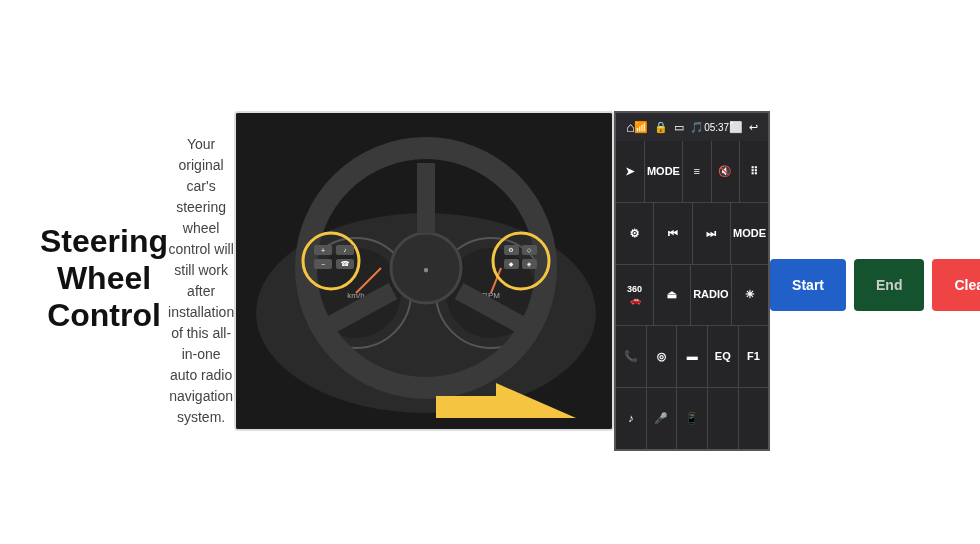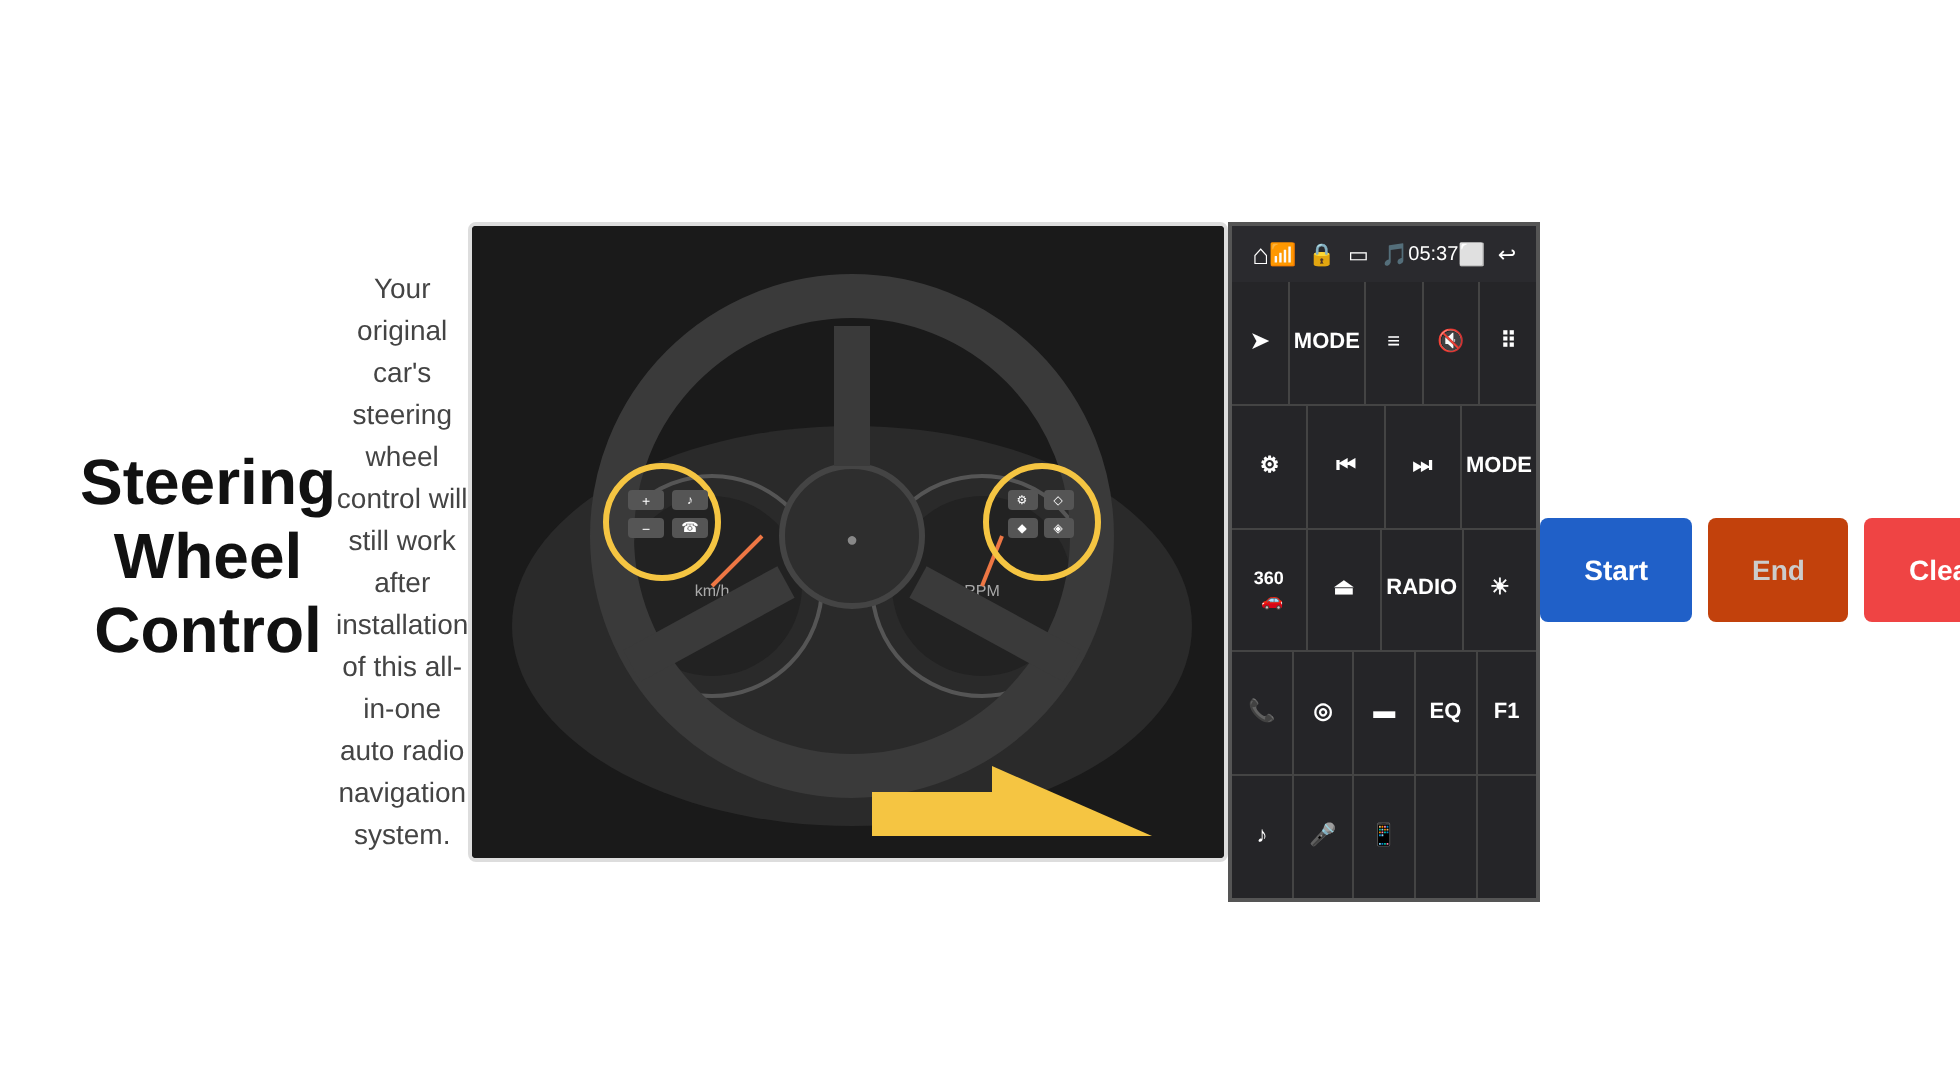--- a/index.html
+++ b/index.html
@@ -164,21 +164,21 @@
       border-radius: 4px;
       cursor: pointer;
     }
 
     .btn-start {
       background: #2060c8;
       color: #fff;
     }
 
     .btn-end {
-      background: #c2410c;
+      background: #14532d;
       color: #ccc;
       text-align: right;
     }
 
     .btn-clear {
       background: #ef4444;
       color: #fff;
     }
   </style>
 </head>

